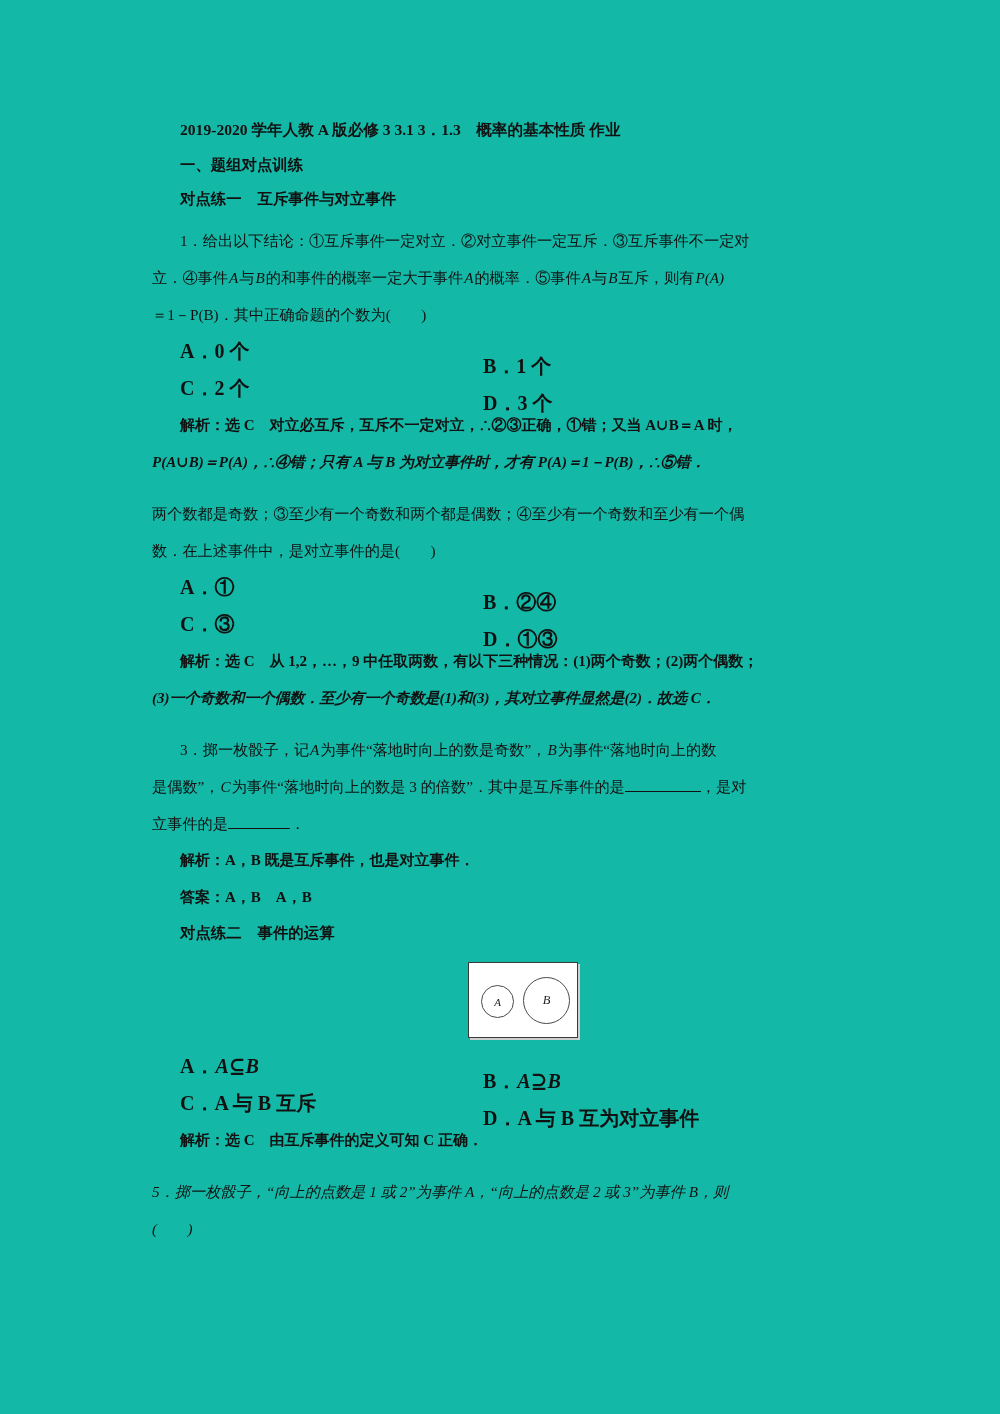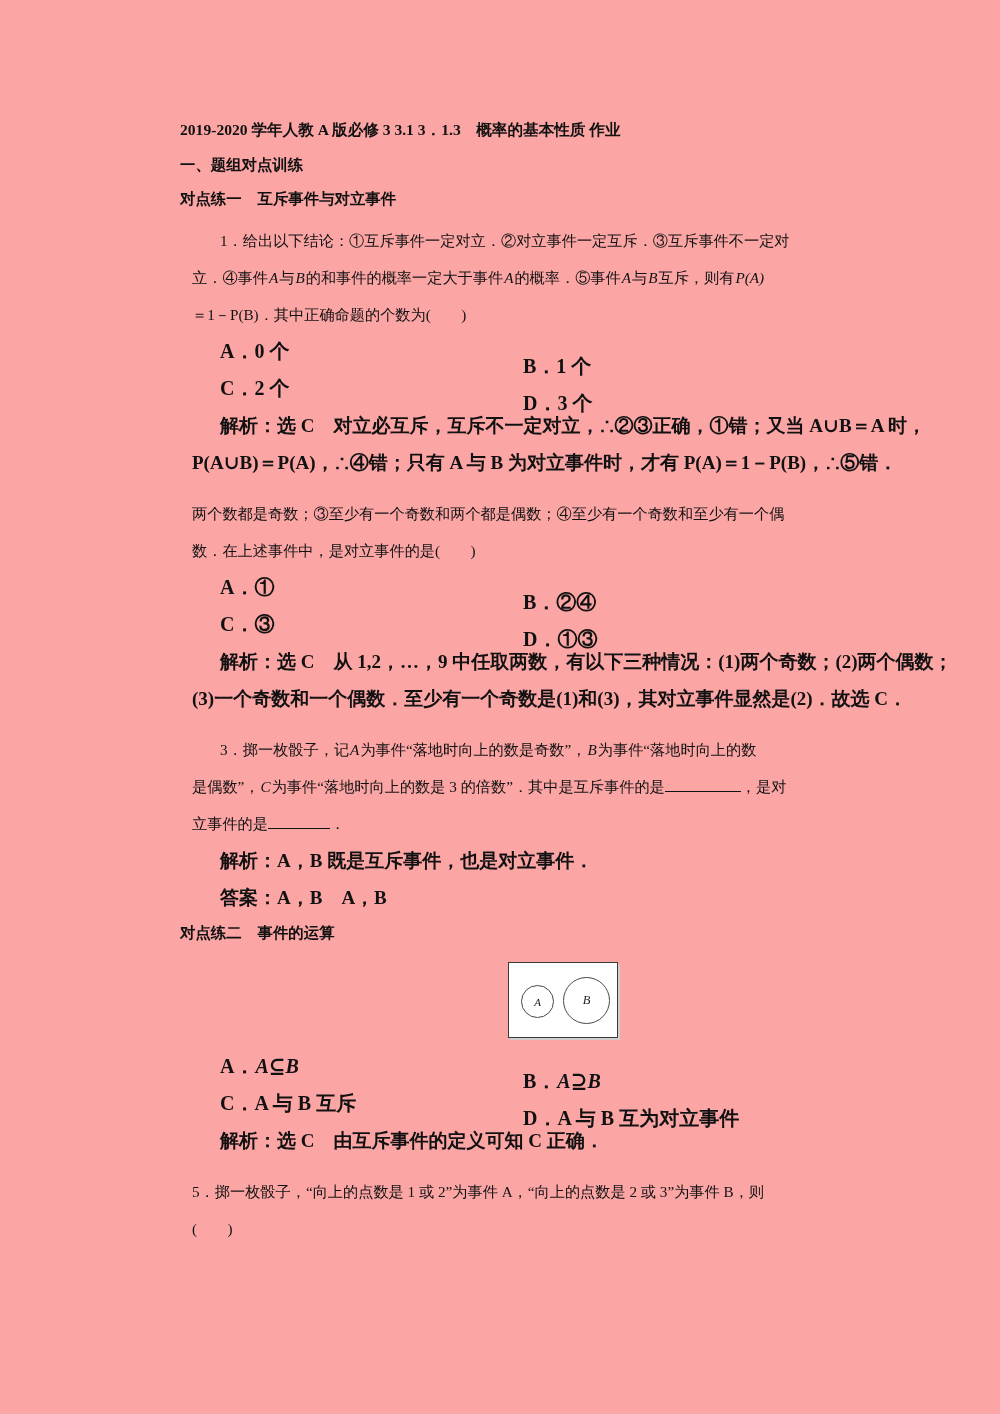--- a/index.html
+++ b/index.html
@@ -14,21 +14,21 @@
     font-family: "Liberation Serif", "DejaVu Serif", serif;
     color: #111111;
     overflow: hidden;
   }
 
   .page {
     position: absolute;
     left: 0; top: 0;
     width: 1000px;
     height: 1414px;
-    background: #fca5a5;
+    background: #14b8a6;
   }
 
   .content {
     position: absolute;
     left: 152px;
     top: 112px;
     width: 700px;
   }
 
   
@@ -42,21 +42,21 @@
   .sec-line {
     font-weight: bold;
     font-size: 15.4px;
     line-height: 34px;
     padding-left: 28px;
     white-space: nowrap;
   }
   .sec-line .gap { display: inline-block; width: 16px; }
 
   
-  .qblock { margin-top: 6px; margin-left: 40px; }
+  .qblock { margin-top: 6px; }
   .qline {
     font-size: 15.2px;
     line-height: 37px;
     white-space: nowrap;
   }
   .qline.first { padding-left: 28px; }
 
   
   .opts {
     position: relative;
@@ -64,30 +64,30 @@
     font-size: 20px;
     line-height: 37px;
   }
   .opt-a, .opt-c { position: absolute; left: 28px; top: 0; white-space: nowrap; font-weight: bold;}
   .opt-b, .opt-d { position: absolute; left: 331px; top: 15px; white-space: nowrap; font-weight: bold;}
   .opt-a .txt, .opt-b .txt, .opt-c .txt, .opt-d .txt { font-weight: bold; }
 
   
   .sol {
     font-weight: bold;
-    font-size: 19px;
+    font-size: 15px;
     line-height: 37px;
     white-space: nowrap;
   }
   .sol.first { padding-left: 28px; }
-  .sol-cont { padding-left: 0; }
+  .sol-cont { padding-left: 0; font-style: italic; }
 
   .ans {
     font-weight: bold;
-    font-size: 19px;
+    font-size: 15px;
     line-height: 37px;
     padding-left: 28px;
     white-space: nowrap;
   }
   .vn {
     font-family: "Liberation Serif", "DejaVu Serif", serif;
     font-style: italic;
     padding: 0 1px;
   }
 
@@ -125,20 +125,21 @@
     font-style: italic;
     font-size: 11px;
     color: #222;
     font-family: "Liberation Serif","DejaVu Serif",serif;
   }
   .circ-a { left: 12px; top: 22px; width: 31px; height: 31px; }
   .circ-b { left: 54px; top: 14px; width: 45px; height: 45px; font-size: 12.5px; }
 
   .q5 {
     margin-top: 14px;
+    font-style: italic;
   }
   .q5 .l1 { padding-left: 0; }
   .q5 .l2 { padding-left: 0; }
 
   .spacer-sm { height: 8px; }
 </style>
 </head>
 <body>
 
 <div class="page">

